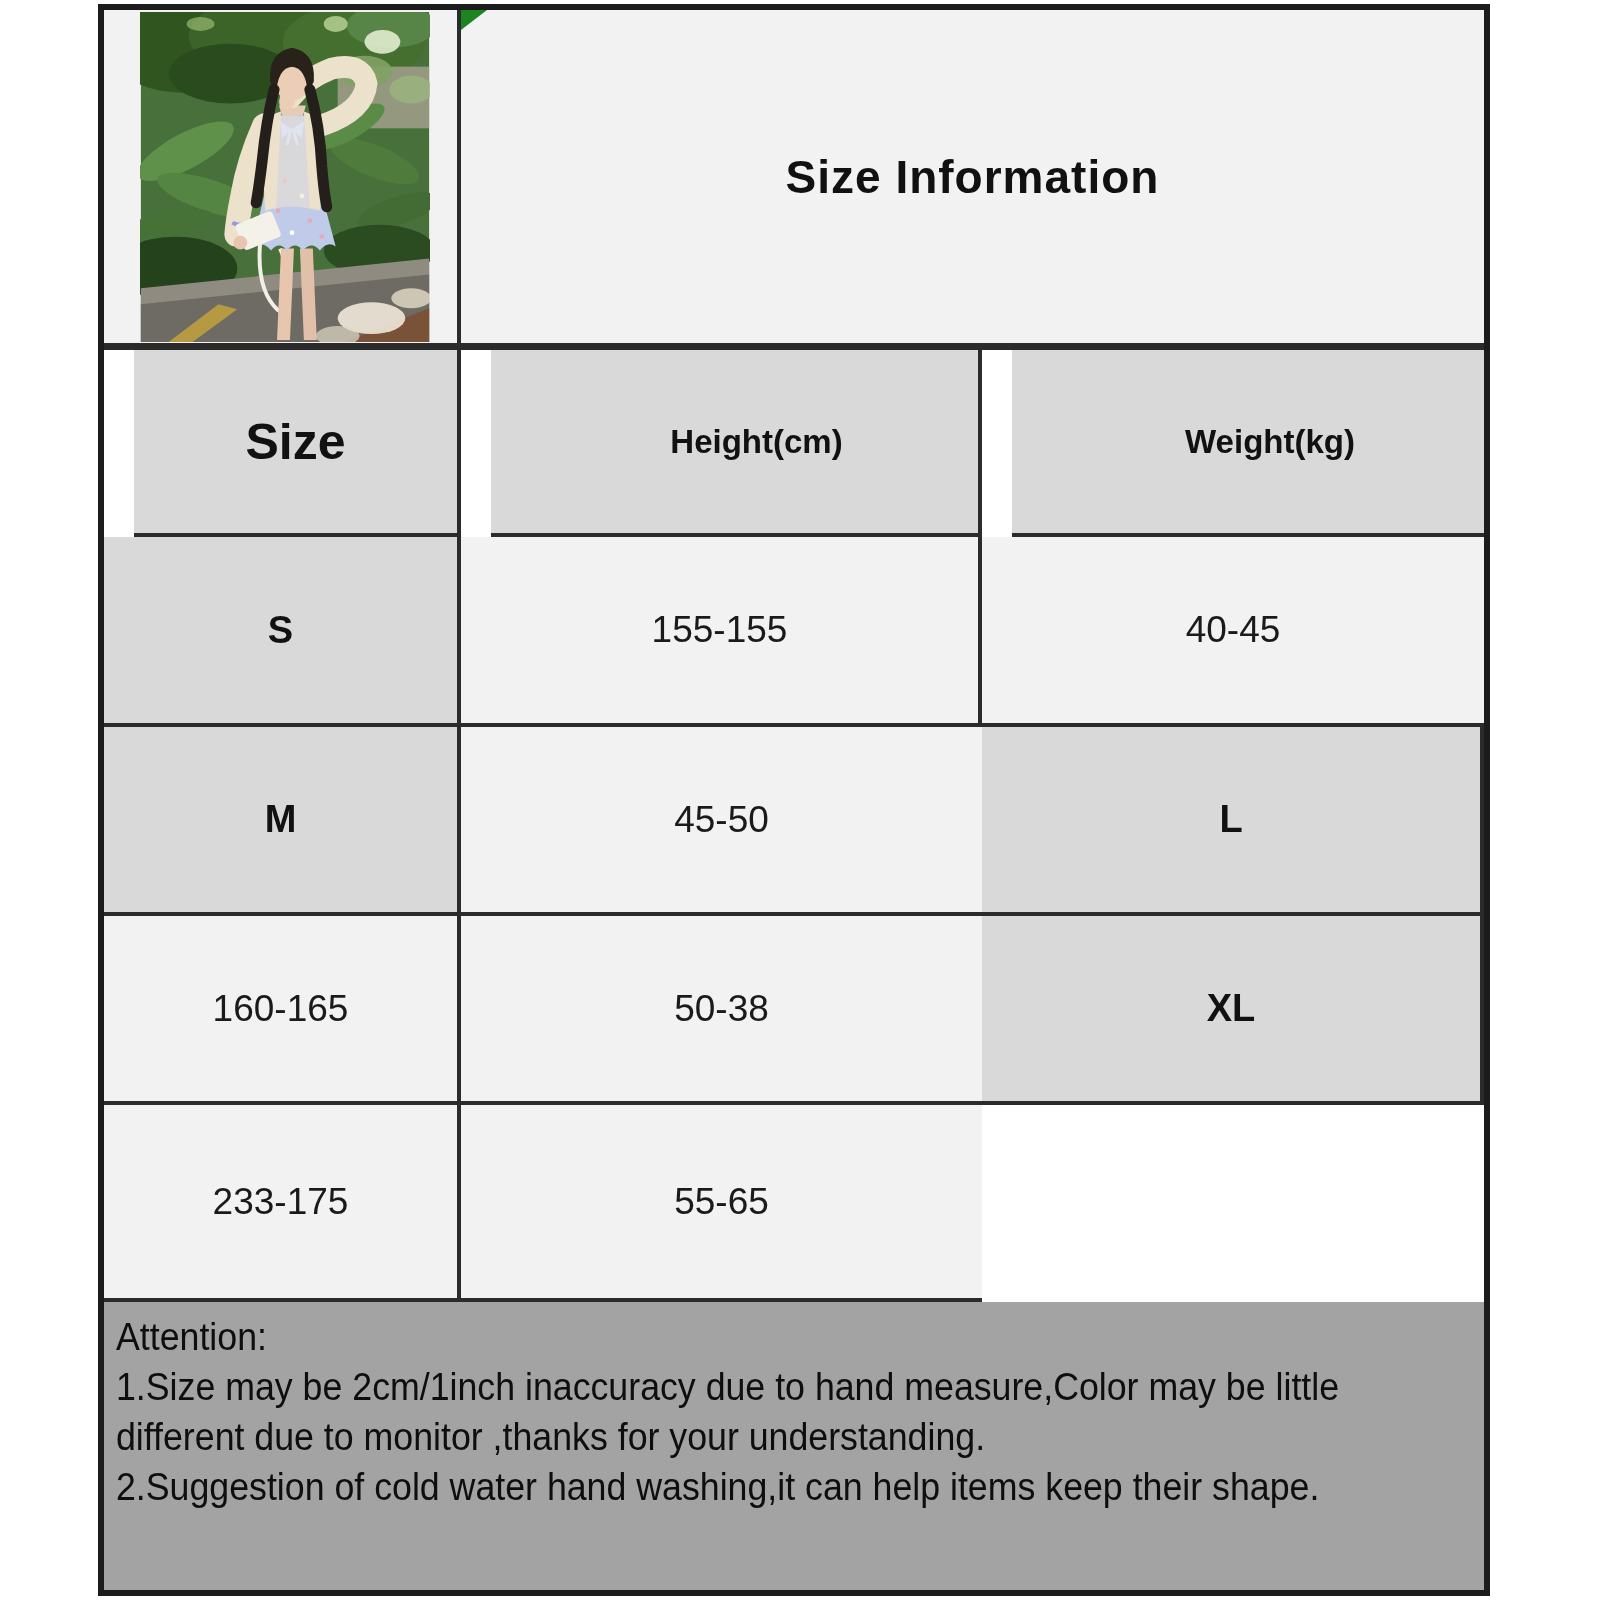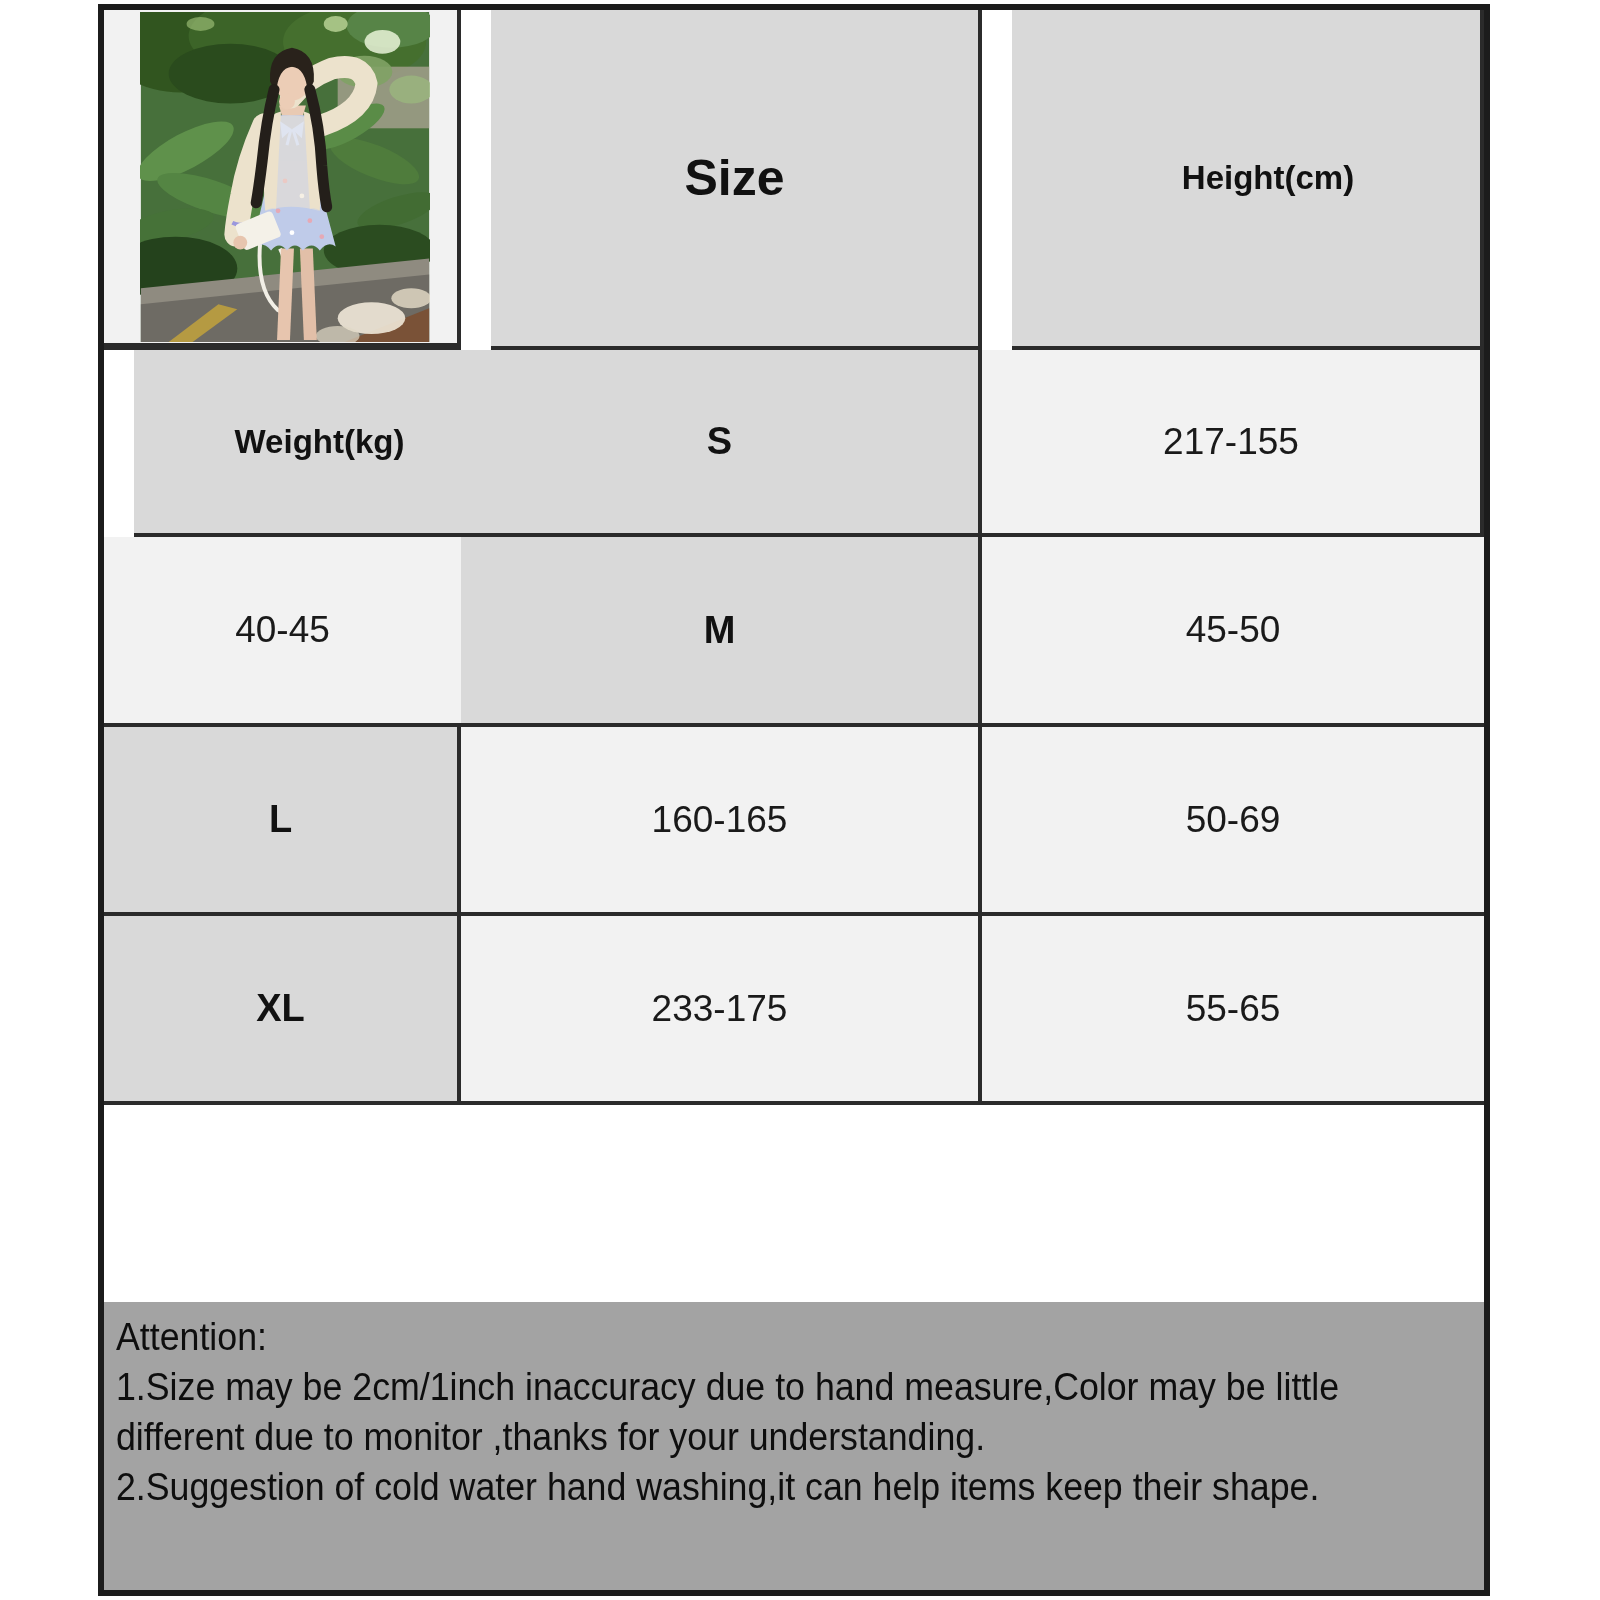--- a/index.html
+++ b/index.html
@@ -196,35 +196,39 @@
 
           <circle cx="147" cy="90" r="8" fill="#eccdb6"></circle>
 
           <path d="M152 118 L140 110 L142 127 Z" fill="#dfe4f0"></path>
           <path d="M152 118 L164 110 L162 127 Z" fill="#dfe4f0"></path>
           <path d="M151 118 L147 134 M153 118 L158 134" stroke="#dfe4f0" stroke-width="3"></path>
         </svg>
       </div>
     </div>
 
+    <div class="cell row1 last-col title-cell">
+      <span class="corner-marker"></span>
+      <span class="page-title">Size Information</span>
+    </div>
 
     <div class="cell head-cell head-size">Size</div>
     <div class="cell head-cell head-col">Height(cm)</div>
     <div class="cell head-cell head-col last-col">Weight(kg)</div>
 
     <div class="cell label-cell">S</div>
-    <div class="cell data-cell">217-155</div>
+    <div class="cell data-cell">155-155</div>
     <div class="cell data-cell last-col">40-45</div>
 
     <div class="cell label-cell">M</div>
     <div class="cell data-cell last-col">45-50</div>
 
     <div class="cell label-cell">L</div>
     <div class="cell data-cell">160-165</div>
-    <div class="cell data-cell last-col">50-69</div>
+    <div class="cell data-cell last-col">50-38</div>
 
     <div class="cell label-cell">XL</div>
     <div class="cell data-cell">233-175</div>
     <div class="cell data-cell last-col">55-65</div>
 
     <div class="cell attention-cell">
       <div class="attention-text">
         <p>Attention:</p>
         <p>1.Size may be 2cm/1inch inaccuracy due to hand measure,Color may be little different due to monitor ,thanks for your understanding.</p>
         <p>2.Suggestion of cold water hand washing,it can help items keep their shape.</p>

